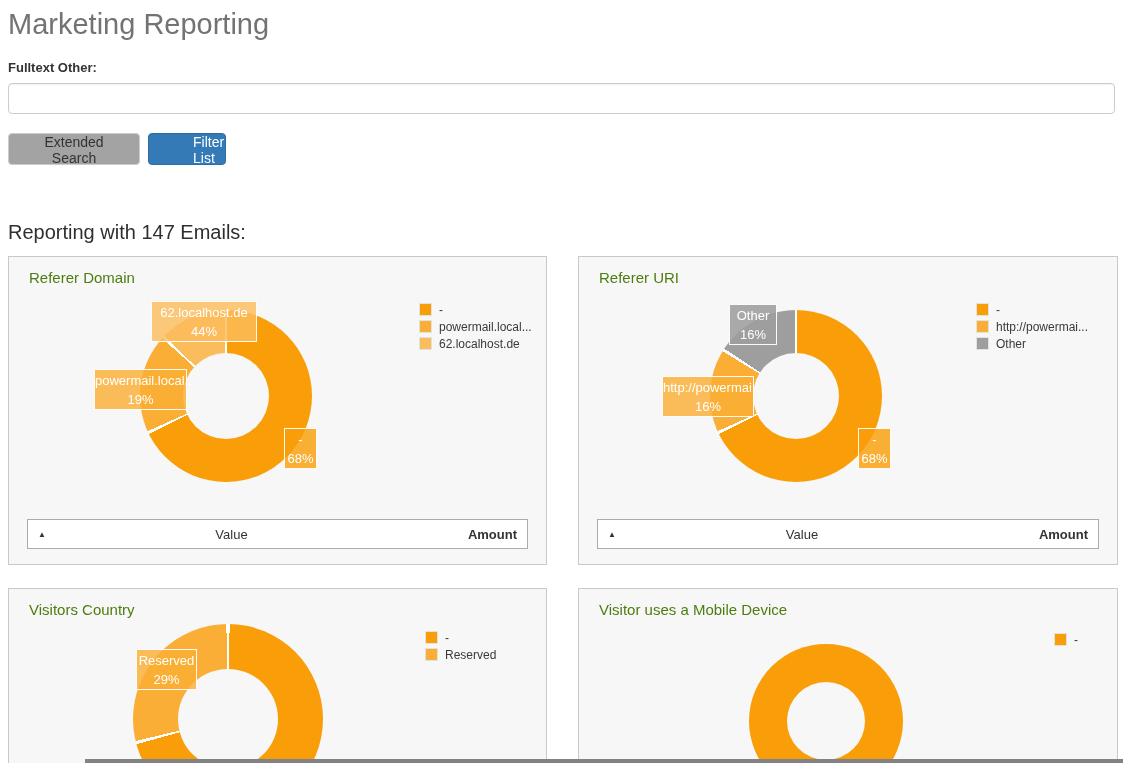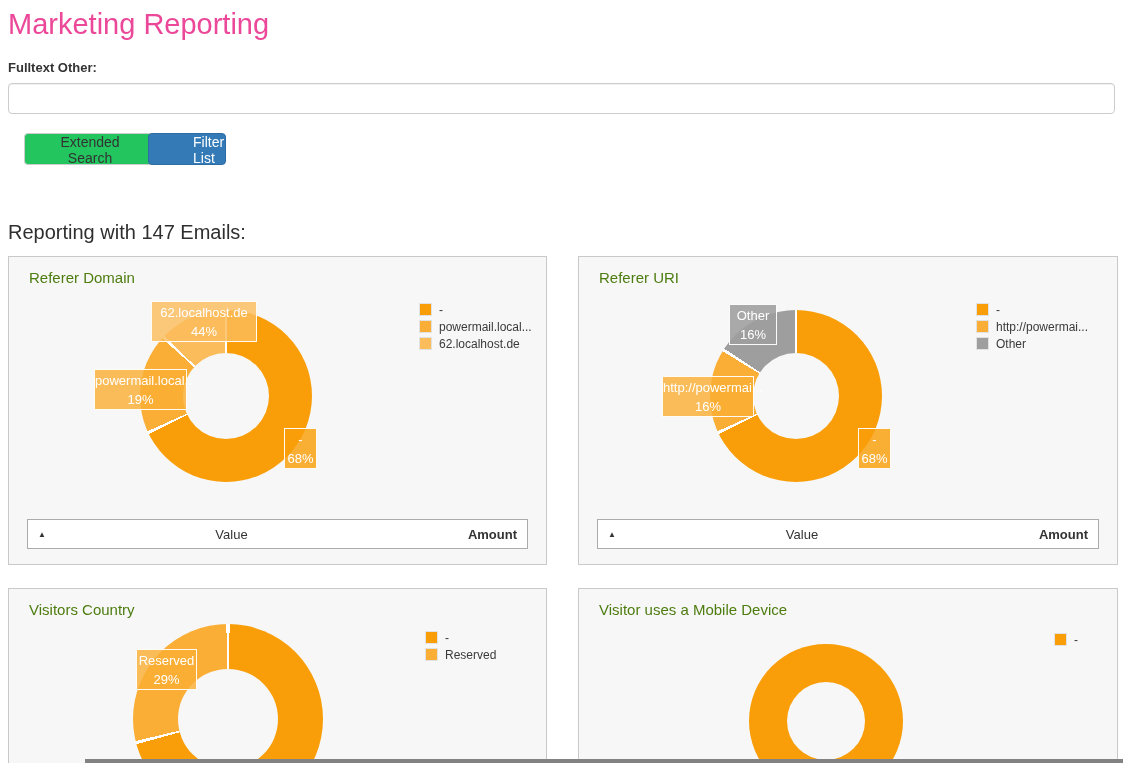--- a/index.html
+++ b/index.html
@@ -1,28 +1,28 @@
 <!DOCTYPE html>
 <html><head>
 <meta charset="utf-8">
 <style>
   * { margin:0; padding:0; box-sizing:border-box; }
   html,body { width:1123px; height:763px; overflow:hidden; background:#fff;
     font-family:"Liberation Sans", sans-serif; color:#333; }
   .page { position:relative; width:1123px; height:763px; }
 
-  .h1 { position:absolute; left:8px; top:8px; font-size:29px; font-weight:400; color:#ec4899; }
+  .h1 { position:absolute; left:8px; top:8px; font-size:29px; font-weight:400; color:#737373; }
   .search-label { position:absolute; left:8px; top:60px; font-size:13px; font-weight:bold; }
   .search-input { position:absolute; left:8px; top:83px; width:1107px; height:31px;
     border:1px solid #ccc; border-radius:4px; font-size:14px; padding:0 10px;
     font-family:"Liberation Sans", sans-serif; color:#333; background:#fff;
     box-shadow:inset 0 1px 1px rgba(0,0,0,.06); }
   .btn { position:absolute; top:133px; height:32px; border-radius:4px; font-size:14px;
     font-family:"Liberation Sans", sans-serif; cursor:pointer; padding:0 12px; }
-  .btn-default { left:24px; width:132px; background:#22c55e; border:1px solid #ccc; color:#333; }
+  .btn-default { left:8px; width:132px; background:#a3a3a3; border:1px solid #ccc; color:#333; }
   .btn-primary { left:148px; width:78px; border:1px solid #2e6da4; color:#fff;padding-left:44px; }
   .h2 { position:absolute; left:8px; top:221px; font-size:20px; font-weight:400; color:#2f2f2f; }
 
   .panel { position:absolute; background:#f7f7f7; border:1px solid #c9c9c9; }
   .panel-title { position:absolute; left:20px; top:12px; font-size:15px; color:#4d7c0f; }
 
   .donut { position:absolute; border-radius:50%; }
   .hole { position:absolute; border-radius:50%; background:#f7f7f7; }
 
   .callout { position:absolute; border:1px solid rgba(255,255,255,.95); color:#fff;

